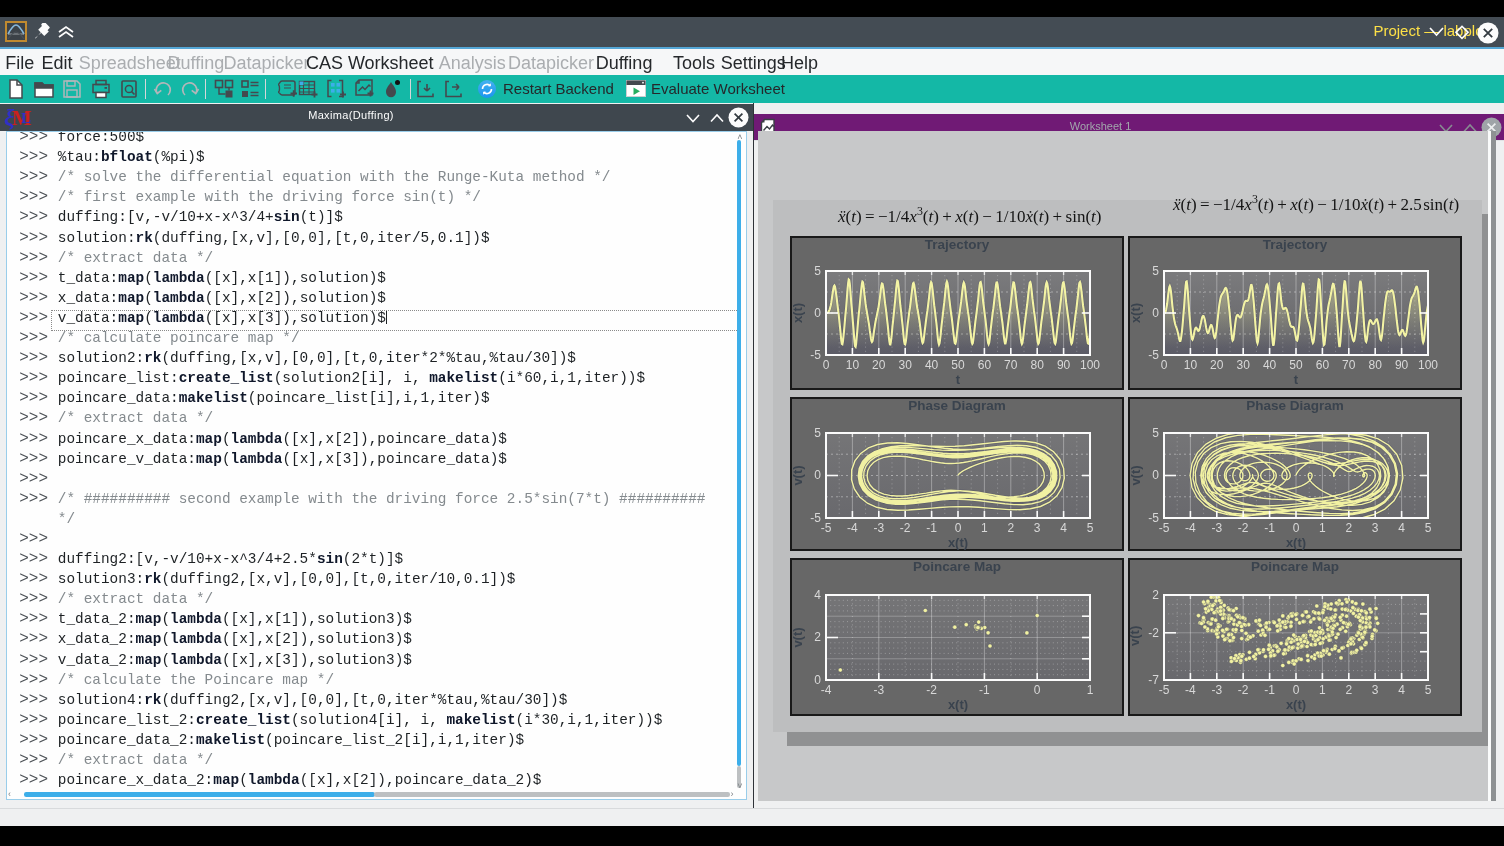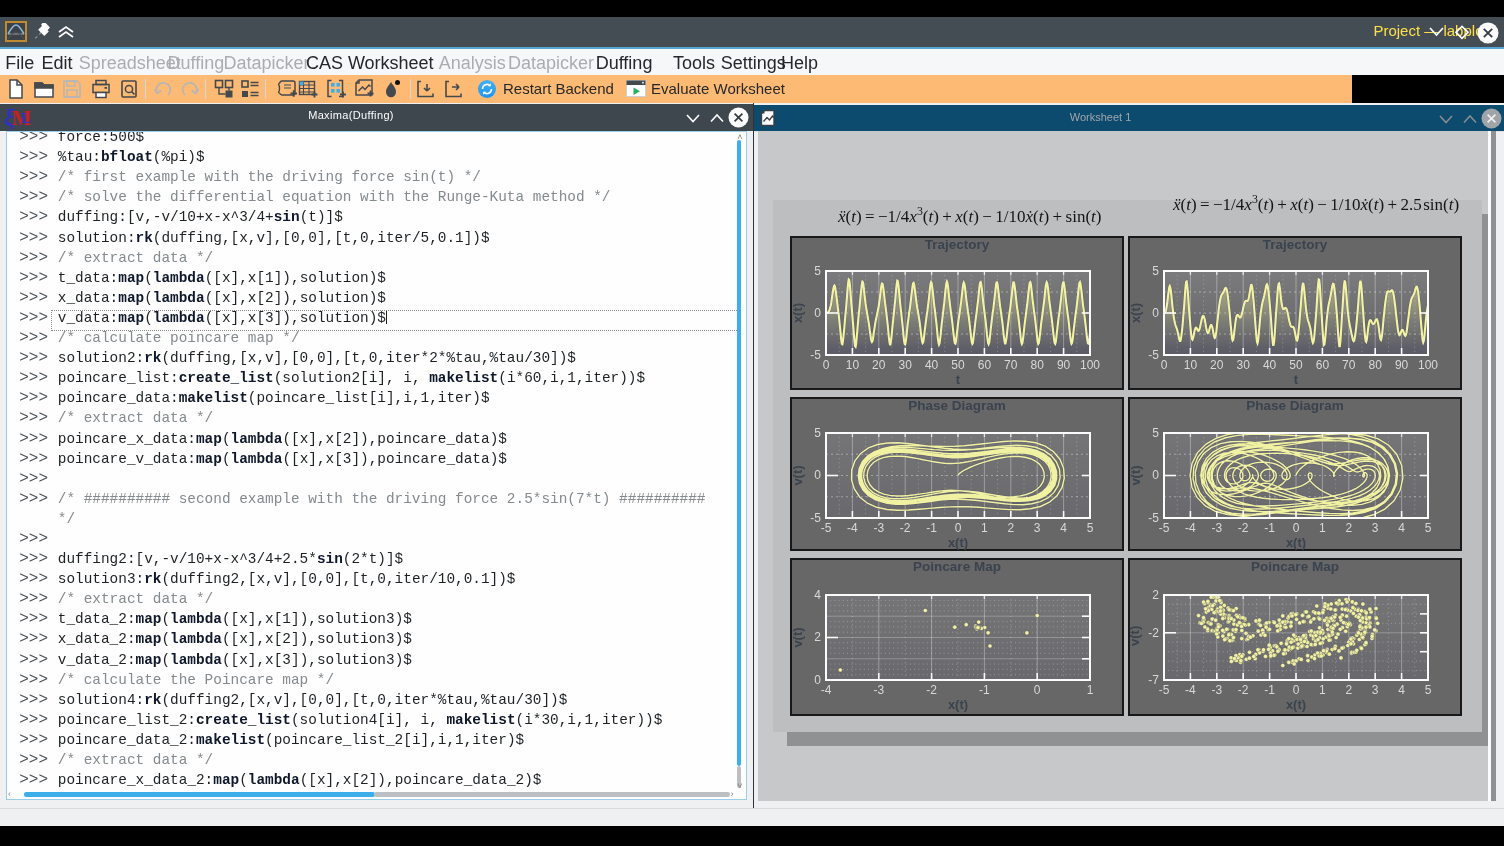--- a/index.html
+++ b/index.html
@@ -3,21 +3,21 @@
 *{margin:0;padding:0;box-sizing:border-box}
 html,body{width:1504px;height:846px;overflow:hidden;background:#000;font-family:"Liberation Sans",sans-serif}
 #stage{position:absolute;left:0;top:0;width:1504px;height:846px}
 .abs{position:absolute}
 #titlebar{left:0;top:17px;width:1504px;height:30px;background:#444c54}
 #titlebar .title{position:absolute;left:0;right:8px;top:5px;text-align:right;color:#fde047;font-size:15px}
 #blueline{left:0;top:47px;width:1504px;height:2px;background:#55a7d6}
 #menubar{left:0;top:49px;width:1504px;height:26px;background:#f6f7f8}
 .mi{position:absolute;top:4px;font-size:18px;color:#25282b;white-space:nowrap}
 .mi.dis{color:#aaadb0}
-#toolbar{left:0;top:75px;width:1352px;height:28px;background:#fdba74}
+#toolbar{left:0;top:75px;width:1504px;height:28px;background:#14b8a6}
 .tbi{position:absolute;top:3px}
 .tsep{position:absolute;top:4px;width:1px;height:20px;background:#d5d7d9}
 .tbtxt{position:absolute;top:4.5px;font-size:15px;color:#25282b}
 #mdi{left:0;top:103px;width:1504px;height:705px;background:#2e3338}
 #lpanel{position:absolute;left:0;top:0;width:752.5px;height:705px;background:#eff0f1}
 #lpanel .pbar{position:absolute;left:0;top:0.5px;width:100%;height:27px;background:#3f474e}
 .ptitle{position:absolute;top:5.5px;font-size:11px;white-space:nowrap}
 #console{position:absolute;left:6px;top:28px;width:740.5px;height:669px;background:#fefefe;border:1px solid #99cdea;overflow:hidden}
 #code{position:absolute;left:12.2px;top:-4.9px;font-family:"Liberation Mono",monospace;font-size:14.4px}
 .row{height:20.1px;line-height:20.1px;white-space:pre}
@@ -26,21 +26,21 @@
 .cm{color:#848a8e}
 .cd b,.cm b{font-weight:bold;color:#0f172a}
 .cur{display:inline-block;width:1px;height:14px;background:#1d2124;vertical-align:-2px}
 #selbox{position:absolute;left:43.5px;top:178.1px;width:690px;height:20.6px;border:1px dotted #8a8a8a}
 #vscroll{position:absolute;right:4.5px;top:8px;width:4px;height:626px;background:#3daee9;border-radius:2px}
 #vtrack{position:absolute;right:4.5px;top:634px;width:4px;height:22px;background:#bdc0c2;border-radius:2px}
 #hthumb{position:absolute;left:16.5px;bottom:2.5px;width:351px;height:4.5px;background:#3daee9;border-radius:2.2px}
 #htrack{position:absolute;left:367px;bottom:2.5px;width:356px;height:4.5px;background:#bdc0c2;border-radius:2.2px}
 .sar{position:absolute;font-size:9px;color:#7a7f83;font-family:"Liberation Sans"}
 #rpanel{position:absolute;left:753.5px;top:0;width:750.5px;height:705px;background:#eff0f1}
-#rpanel .pbar{position:absolute;left:0;top:2px;width:100%;height:27px;background:#0c4a6e;border-bottom:1px solid #e0e2e4}
+#rpanel .pbar{position:absolute;left:0;top:11px;width:100%;height:27px;background:#701a75;border-bottom:1px solid #e0e2e4}
 #wview{position:absolute;left:4px;top:27.5px;width:738.5px;height:670.5px;background:#c7c8c9}
 #pshadow{position:absolute;left:29px;top:83px;width:709px;height:532px;background:#909192}
 #wpage{position:absolute;left:15.5px;top:69.5px;width:709px;height:532px;background:#bdbebf}
 #vsc2{position:absolute;right:0;top:0;width:8px;height:670.5px;background:#fafbfb}
 #vsc2 .th{position:absolute;right:0;top:0;width:5px;height:100%;background:#8e9193}
 .plot{position:absolute}
 .pt{font:bold 13.5px "Liberation Sans";fill:#3a434e}
 .at{font:bold 13px "Liberation Sans";fill:#3a434e}
 .tl{font:12px "Liberation Sans";fill:#d8d8d8}
 .gmaj{stroke:#fff;stroke-opacity:0.33;stroke-width:1}
@@ -225,22 +225,22 @@
           </svg>
    <svg class="wbtn" style="left:728px;top:3px" width="21" height="21" viewBox="0 0 21 21">
             <circle cx="10.5" cy="10.5" r="10" fill="#fcfcfc"></circle>
             <path d="M6.6 6.6 L14.4 14.4 M14.4 6.6 L6.6 14.4" stroke="#333a40" stroke-width="1.7"></path>
           </svg>
   </div>
   <div id="console">
    <div id="code">
 <div class="row"><span class="p">&gt;&gt;&gt; </span><span class="cd">force:500$</span></div>
             <div class="row"><span class="p">&gt;&gt;&gt; </span><span class="cd">%tau:<b>bfloat</b>(%pi)$</span></div>
+            <div class="row"><span class="p">&gt;&gt;&gt; </span><span class="cm">/* solve the differential equation with the Runge-Kuta method */</span></div>
             <div class="row"><span class="p">&gt;&gt;&gt; </span><span class="cm">/* first example with the driving force sin(t) */</span></div>
-            <div class="row"><span class="p">&gt;&gt;&gt; </span><span class="cm">/* solve the differential equation with the Runge-Kuta method */</span></div>
             <div class="row"><span class="p">&gt;&gt;&gt; </span><span class="cd">duffing:[v,-v/10+x-x^3/4+<b>sin</b>(t)]$</span></div>
             <div class="row"><span class="p">&gt;&gt;&gt; </span><span class="cd">solution:<b>rk</b>(duffing,[x,v],[0,0],[t,0,iter/5,0.1])$</span></div>
             <div class="row"><span class="p">&gt;&gt;&gt; </span><span class="cm">/* extract data */</span></div>
             <div class="row"><span class="p">&gt;&gt;&gt; </span><span class="cd">t_data:<b>map</b>(<b>lambda</b>([x],x[1]),solution)$</span></div>
             <div class="row"><span class="p">&gt;&gt;&gt; </span><span class="cd">x_data:<b>map</b>(<b>lambda</b>([x],x[2]),solution)$</span></div>
             <div class="row"><span class="p">&gt;&gt;&gt; </span><span class="cd">v_data:<b>map</b>(<b>lambda</b>([x],x[3]),solution)$</span><span class="cur"></span></div>
             <div class="row"><span class="p">&gt;&gt;&gt; </span><span class="cm">/* calculate poincare map */</span></div>
             <div class="row"><span class="p">&gt;&gt;&gt; </span><span class="cd">solution2:<b>rk</b>(duffing,[x,v],[0,0],[t,0,iter*2*%tau,%tau/30])$</span></div>
             <div class="row"><span class="p">&gt;&gt;&gt; </span><span class="cd">poincare_list:<b>create_list</b>(solution2[i], i, <b>makelist</b>(i*60,i,1,iter))$</span></div>
             <div class="row"><span class="p">&gt;&gt;&gt; </span><span class="cd">poincare_data:<b>makelist</b>(poincare_list[i],i,1,iter)$</span></div>

